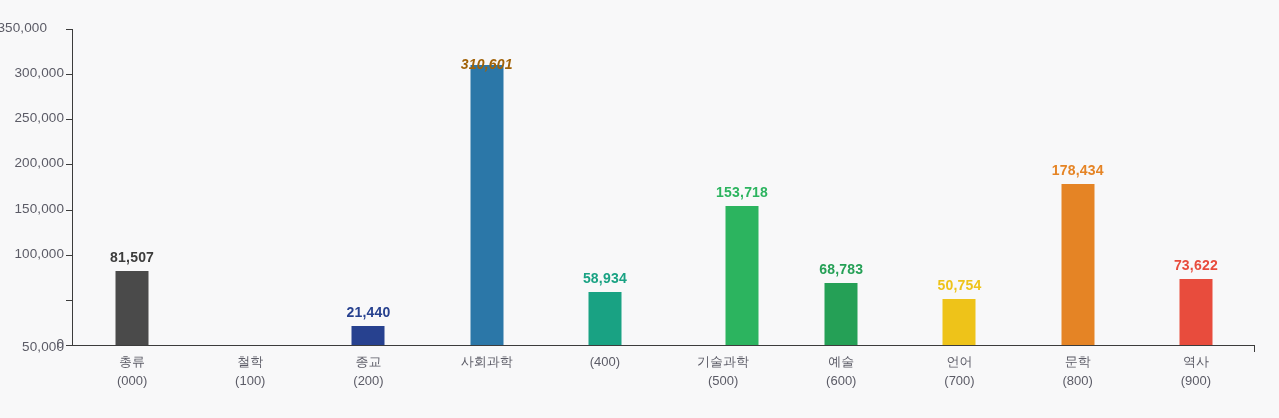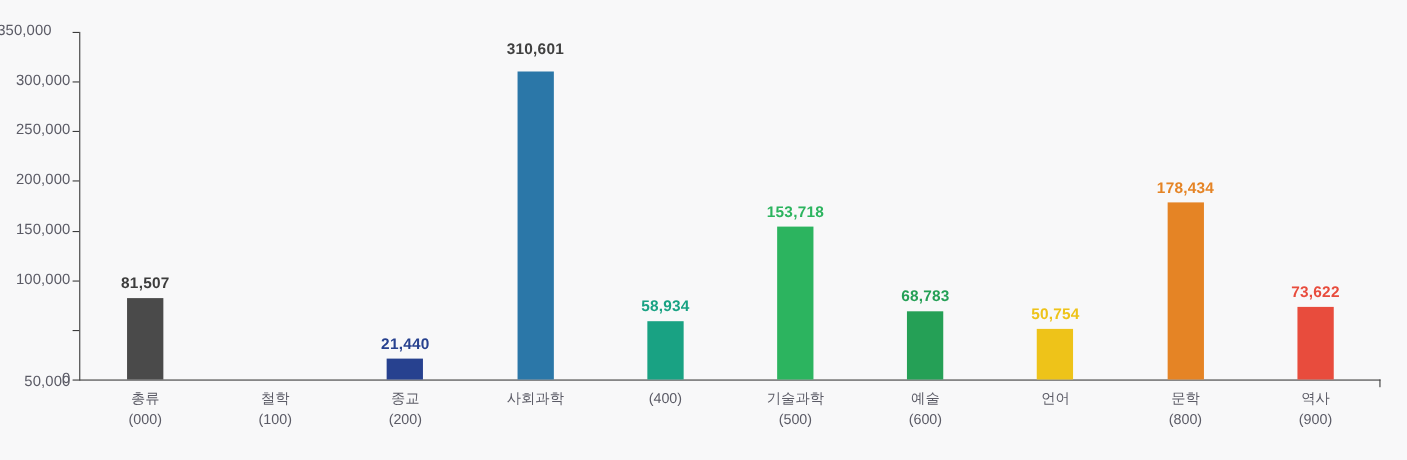--- a/index.html
+++ b/index.html
@@ -163,27 +163,27 @@
       <div class="bar-group" style="left: 0px; width: 118.2px;">
         <div class="bar" style="height: 73.5892px; background: rgb(74, 74, 74);"></div>
         <div class="bar-value" style="bottom: 79.5892px; color: rgb(60, 60, 60);">81,507</div>
       </div>
       <div class="bar-group" style="left: 236.4px; width: 118.2px;">
         <div class="bar" style="height: 19.3573px; background: rgb(39, 65, 143);"></div>
         <div class="bar-value" style="bottom: 25.3573px; color: rgb(39, 65, 143);">21,440</div>
       </div>
       <div class="bar-group" style="left: 354.6px; width: 118.2px;">
         <div class="bar" style="height: 280.428px; background: rgb(43, 119, 168);"></div>
-        <div class="bar-value" style="bottom: 293px; color: #404040;">310,601</div>
+        <div class="bar-value" style="bottom: 273px; color: #a16207; font-style: italic;">310,601</div>
       </div>
       <div class="bar-group" style="left: 472.8px; width: 118.2px;">
         <div class="bar" style="height: 53.209px; background: rgb(25, 162, 131);"></div>
         <div class="bar-value" style="bottom: 59.209px; color: rgb(25, 162, 131);">58,934</div>
       </div>
-      <div class="bar-group" style="left: 591px; width: 118.2px;">
+      <div class="bar-group" style="left: 610px; width: 118.2px;">
         <div class="bar" style="height: 138.785px; background: rgb(44, 180, 95);"></div>
         <div class="bar-value" style="bottom: 144.785px; color: rgb(44, 180, 95);">153,718</div>
       </div>
       <div class="bar-group" style="left: 709.2px; width: 118.2px;">
         <div class="bar" style="height: 62.1012px; background: rgb(37, 160, 86);"></div>
         <div class="bar-value" style="bottom: 68.1012px; color: rgb(37, 160, 86);">68,783</div>
       </div>
       <div class="bar-group" style="left: 827.4px; width: 118.2px;">
         <div class="bar" style="height: 45.8236px; background: rgb(238, 195, 25);"></div>
         <div class="bar-value" style="bottom: 51.8236px; color: rgb(238, 195, 25);">50,754</div>
@@ -220,20 +220,21 @@
       <div class="cat-label" style="left: 664px; width: 118.2px;">
         <span class="cat-name">기술과학</span>
         <span class="cat-code">(500)</span>
       </div>
       <div class="cat-label" style="left: 782.2px; width: 118.2px;">
         <span class="cat-name">예술</span>
         <span class="cat-code">(600)</span>
       </div>
       <div class="cat-label" style="left: 900.4px; width: 118.2px;">
         <span class="cat-name">언어</span>
+        <span class="cat-code">(700)</span>
       </div>
       <div class="cat-label" style="left: 1018.6px; width: 118.2px;">
         <span class="cat-name">문학</span>
         <span class="cat-code">(800)</span>
       </div>
       <div class="cat-label" style="left: 1136.8px; width: 118.2px;">
         <span class="cat-name">역사</span>
         <span class="cat-code">(900)</span>
       </div>
     </div>

